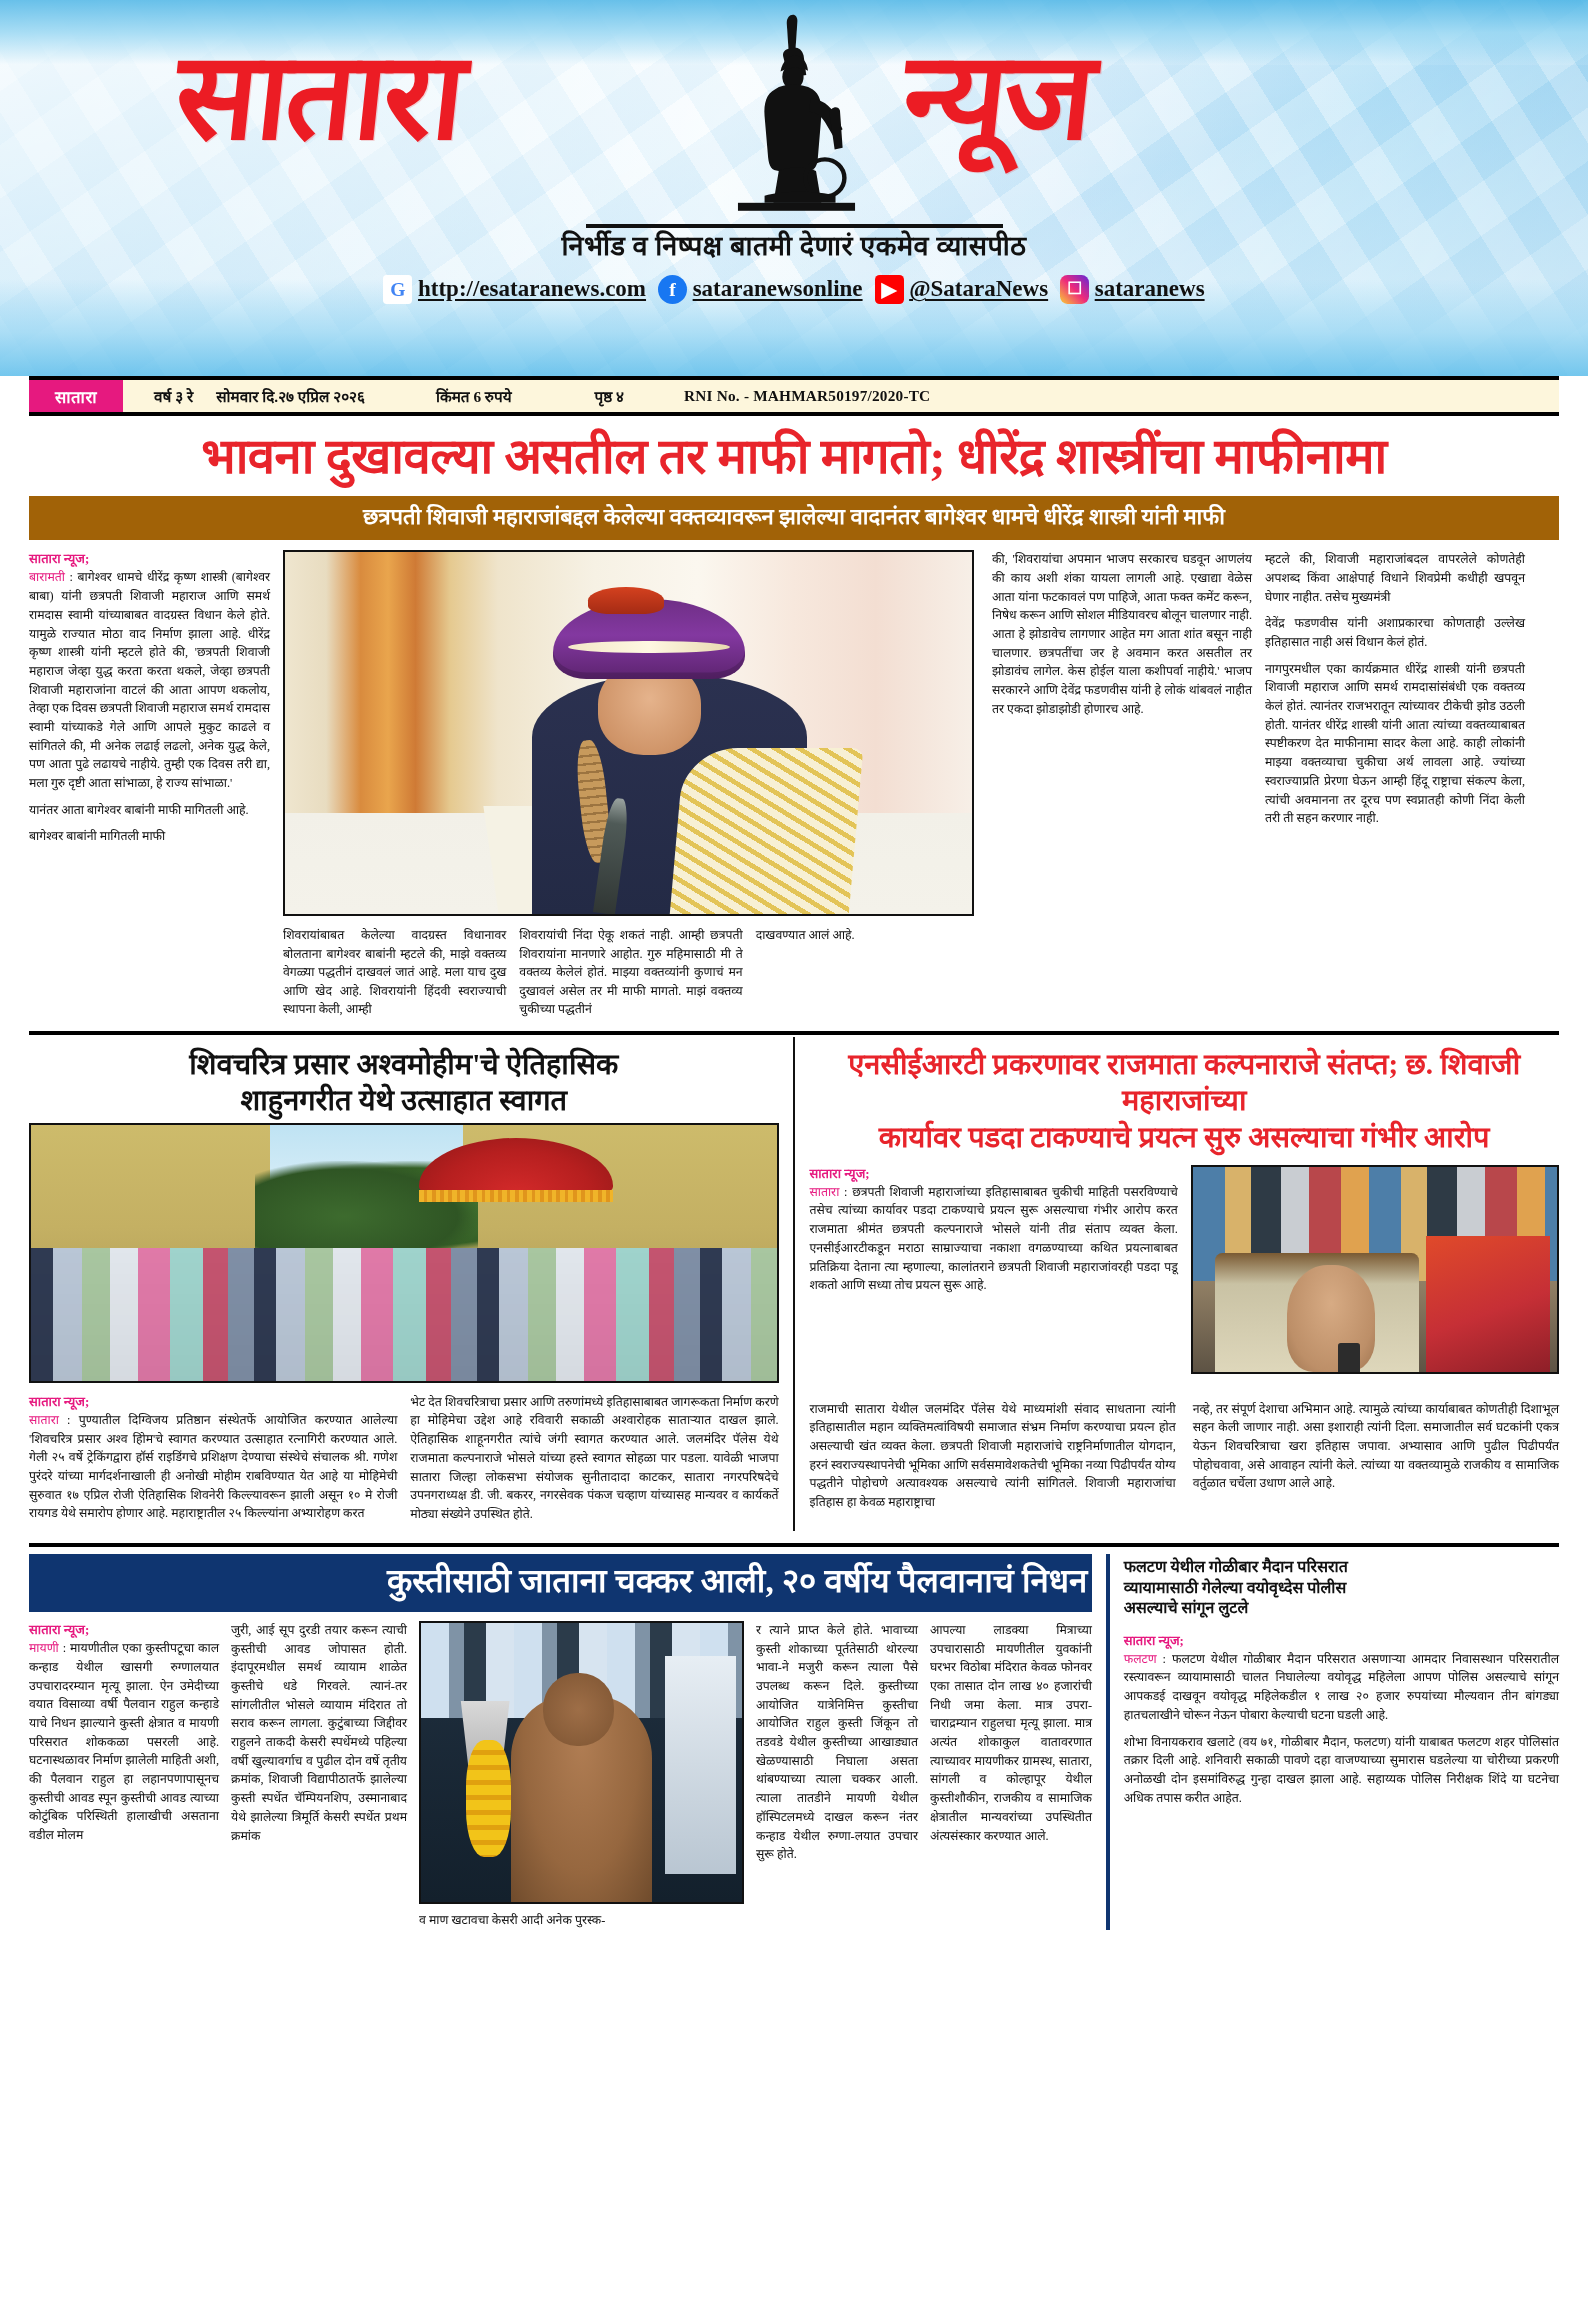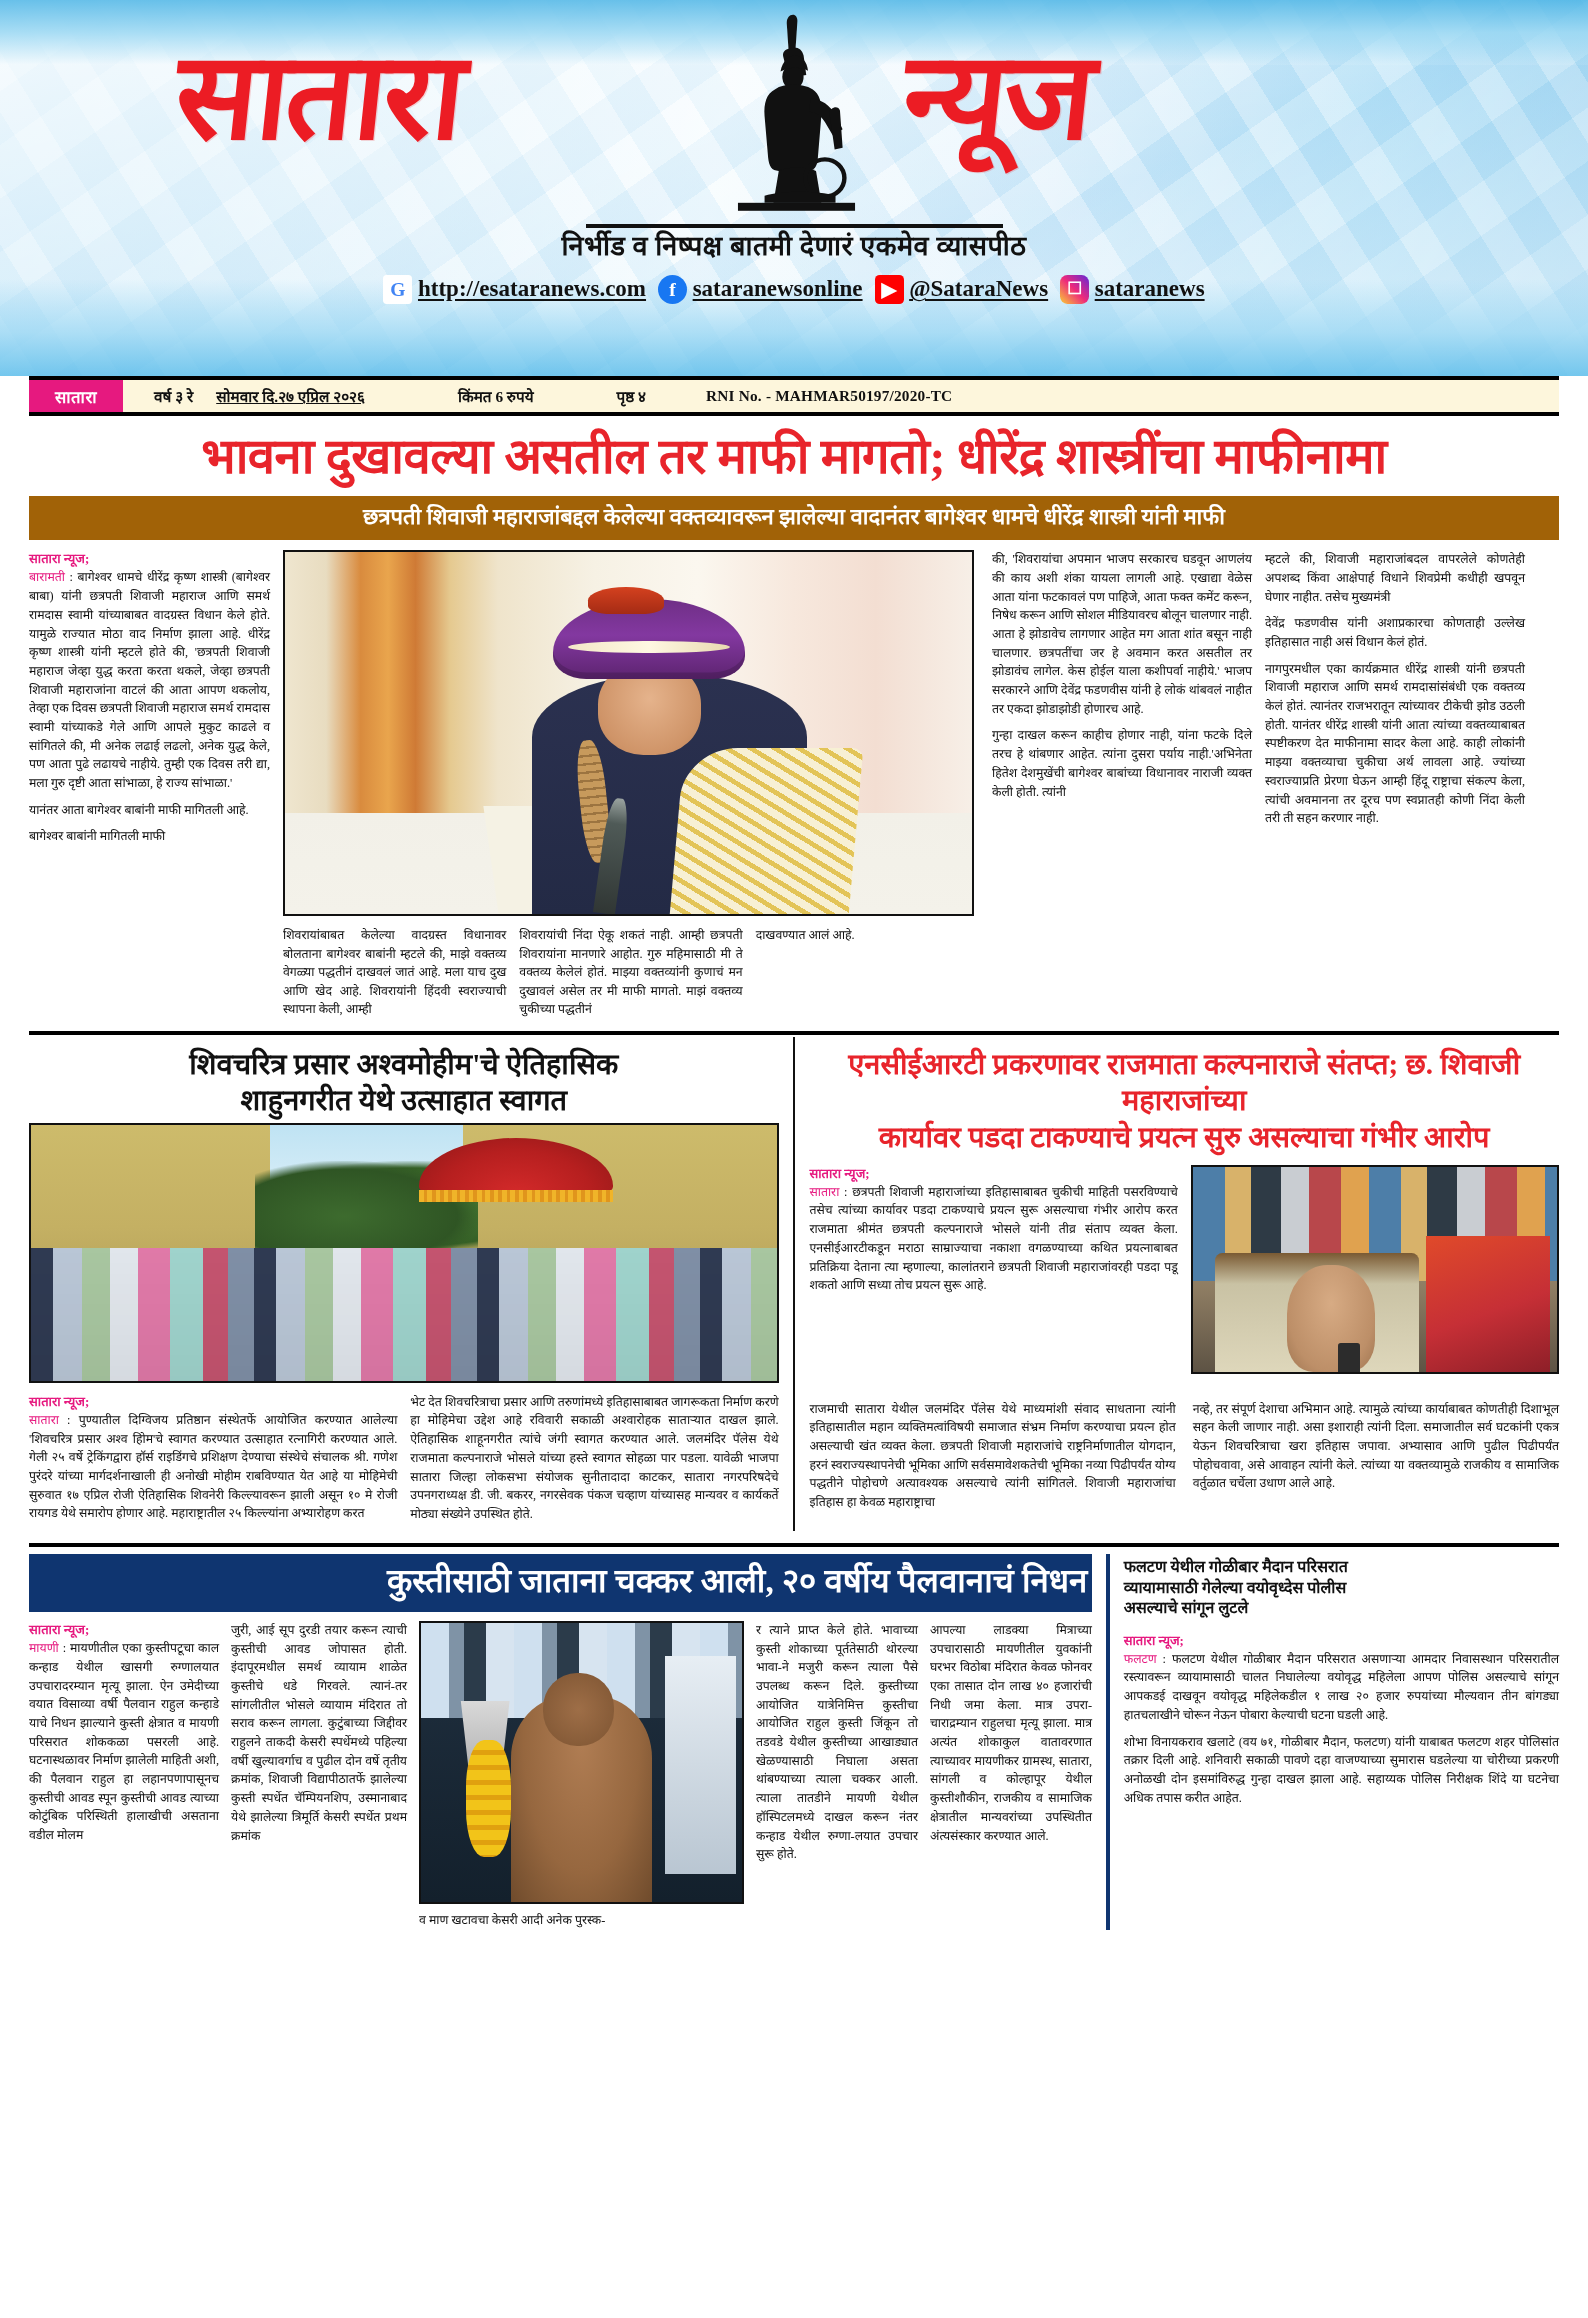--- a/index.html
+++ b/index.html
@@ -136,21 +136,21 @@
     letter-spacing: 0.5px;
   }
   .infobar-items {
     flex: 1; display: flex; align-items: center;
     font-size: 15.3px; font-weight: 700; color: #111;
     padding-left: 31px; gap: 0;
     font-family: "Liberation Serif", serif;
   }
   .ib { white-space: nowrap; }
   .ib-year { margin-right: 23px; }
-  .ib-date { margin-right: 93px; text-decoration: underline; }
+  .ib-date { margin-right: 71px; }
   .ib-price { margin-right: 83px; }
   .ib-page { margin-right: 60px; }
   .ib-rni { letter-spacing: 0.2px; }
 
   
   .content { padding: 0 29px; }
   .lead-head {
     text-align: center;
     color: #e8242b;
     font-weight: 700;
@@ -414,21 +414,20 @@
           <div class="col caption" style="flex:1;">शिवरायांबाबत केलेल्या वादग्रस्त विधानावर बोलताना बागेश्वर बाबांनी म्हटले की, माझे वक्तव्य वेगळ्या पद्धतीनं दाखवलं जातं आहे. मला याच दुख आणि खेद आहे. शिवरायांनी हिंदवी स्वराज्याची स्थापना केली, आम्ही</div>
           <div class="col caption" style="flex:1;">शिवरायांची निंदा ऐकू शकतं नाही. आम्ही छत्रपती शिवरायांना मानणारे आहोत. गुरु महिमासाठी मी ते वक्तव्य केलेलं होतं. माझ्या वक्तव्यांनी कुणाचं मन दुखावलं असेल तर मी माफी मागतो. माझं वक्तव्य चुकीच्या पद्धतीनं</div>
           <div class="col caption" style="flex:1;">
             <p>दाखवण्यात आलं आहे.</p>
           </div>
         </div>
       </div>
 
       <div class="col" style="width:260px;flex:0 0 260px;">
         <p>की, 'शिवरायांचा अपमान भाजप सरकारच घडवून आणलंय की काय अशी शंका यायला लागली आहे. एखाद्या वेळेस आता यांना फटकावलं पण पाहिजे, आता फक्त कमेंट करून, निषेध करून आणि सोशल मीडियावरच बोलून चालणार नाही. आता हे झोडावेच लागणार आहेत मग आता शांत बसून नाही चालणार. छत्रपतींचा जर हे अवमान करत असतील तर झोडावंच लागेल. केस होईल याला कशीपर्वा नाहीये.' भाजप सरकारने आणि देवेंद्र फडणवीस यांनी हे लोकं थांबवलं नाहीत तर एकदा झोडाझोडी होणारच आहे.</p>
-        <p>गुन्हा दाखल करून काहीच होणार नाही, यांना फटके दिले तरच हे थांबणार आहेत. त्यांना दुसरा पर्याय नाही.'अभिनेता हितेश देशमुखेंची बागेश्वर बाबांच्या विधानावर नाराजी व्यक्त केली होती. त्यांनी</p>
       </div>
 
       <div class="col" style="width:260px;flex:0 0 260px;">
         <p>म्हटले की, शिवाजी महाराजांबदल वापरलेले कोणतेही अपशब्द किंवा आक्षेपार्ह विधाने शिवप्रेमी कधीही खपवून घेणार नाहीत. तसेच मुख्यमंत्री</p>
         <p>देवेंद्र फडणवीस यांनी अशाप्रकारचा कोणताही उल्लेख इतिहासात नाही असं विधान केलं होतं.</p>
         <p>नागपुरमधील एका कार्यक्रमात धीरेंद्र शास्त्री यांनी छत्रपती शिवाजी महाराज आणि समर्थ रामदासांसंबंधी एक वक्तव्य केलं होतं. त्यानंतर राजभरातून त्यांच्यावर टीकेची झोड उठली होती. यानंतर धीरेंद्र शास्त्री यांनी आता त्यांच्या वक्तव्याबाबत स्पष्टीकरण देत माफीनामा सादर केला आहे. काही लोकांनी माझ्या वक्तव्याचा चुकीचा अर्थ लावला आहे. ज्यांच्या स्वराज्याप्रति प्रेरणा घेऊन आम्ही हिंदू राष्ट्राचा संकल्प केला, त्यांची अवमानना तर दूरच पण स्वप्नातही कोणी निंदा केली तरी ती सहन करणार नाही.</p>
       </div>
     </div>
 
     <div class="sec-rule"></div>

